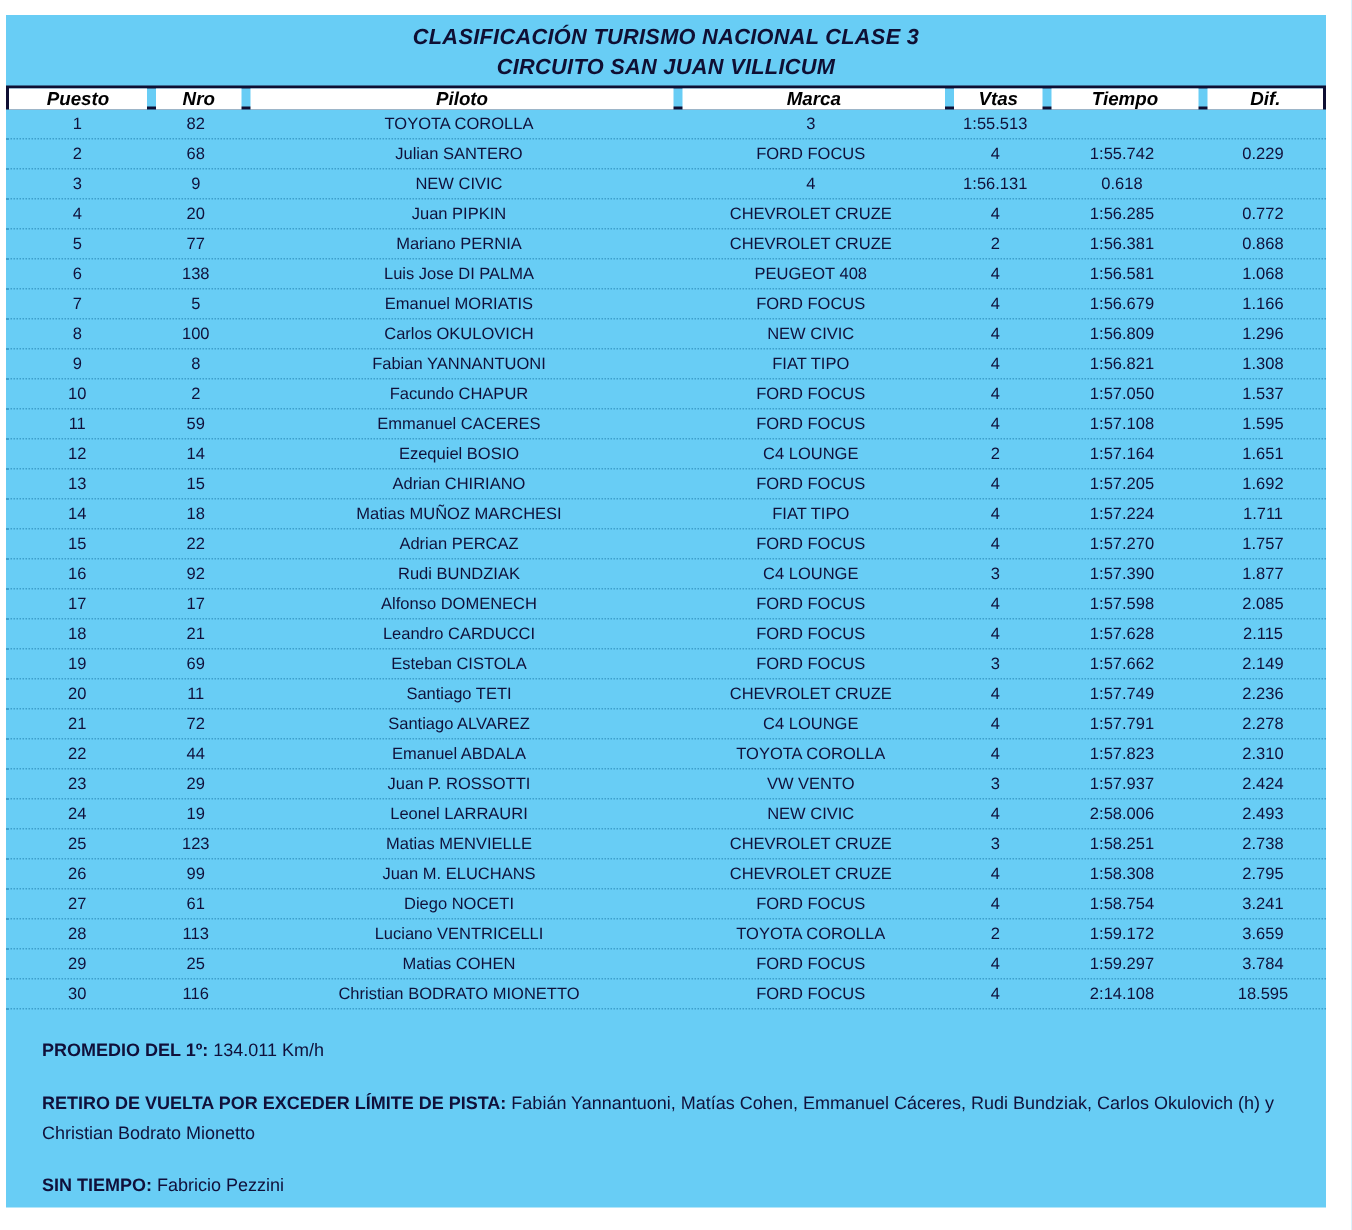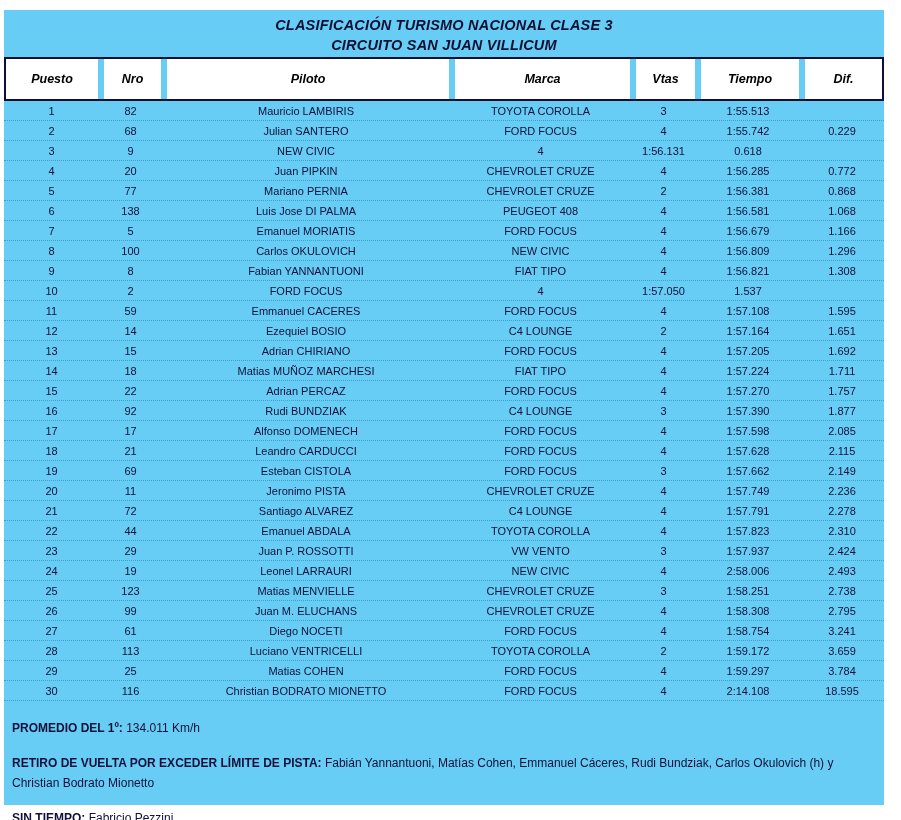--- a/index.html
+++ b/index.html
@@ -28,21 +28,21 @@
 
   
   .grid {
     display: grid;
     grid-template-columns: 95px 63px 288px 181px 65px 104px 1fr;
   }
 
   
   .header-strip {
     border: 2px solid var(--dark, #0F0F33);
-    height: 44px;
+    height: 16px;
     background: var(--panel-blue, #68CDF5);
   }
   .header-cell {
     background: #ffffff;
     margin: 0 3px;
     display: flex;
     align-items: center;
     justify-content: center;
     font-weight: bold;
     font-style: italic;
@@ -62,21 +62,21 @@
   .row > span {
     display: flex;
     align-items: center;
     justify-content: center;
     overflow: hidden;
     white-space: nowrap;
   }
 
   
   .footer {
-    padding: 17px 22px 0 8px;
+    padding: 17px 22px 0 24px;
     color: var(--text, #10103A);
     font-size: 12px;
   }
   .footer p { margin-bottom: 15px; line-height: 20px; }
   .footer .lbl { font-weight: bold; }
 </style>
 </head>
 <body>
 
 <div class="panel">
@@ -93,21 +93,20 @@
     <div class="header-cell">Marca</div>
     <div class="header-cell">Vtas</div>
     <div class="header-cell">Tiempo</div>
     <div class="header-cell last">Dif.</div>
   </div>
 
   <div id="table-body">
     <div class="row grid">
       <span>1</span>
       <span>82</span>
-      <span>Mauricio LAMBIRIS</span>
       <span>TOYOTA COROLLA</span>
       <span>3</span>
       <span>1:55.513</span>
       <span></span>
     </div>
 
     <div class="row grid">
       <span>2</span>
       <span>68</span>
       <span>Julian SANTERO</span>
@@ -182,20 +181,21 @@
       <span>Fabian YANNANTUONI</span>
       <span>FIAT TIPO</span>
       <span>4</span>
       <span>1:56.821</span>
       <span>1.308</span>
     </div>
 
     <div class="row grid">
       <span>10</span>
       <span>2</span>
+      <span>Facundo CHAPUR</span>
       <span>FORD FOCUS</span>
       <span>4</span>
       <span>1:57.050</span>
       <span>1.537</span>
     </div>
 
     <div class="row grid">
       <span>11</span>
       <span>59</span>
       <span>Emmanuel CACERES</span>
@@ -281,21 +281,21 @@
       <span>Esteban CISTOLA</span>
       <span>FORD FOCUS</span>
       <span>3</span>
       <span>1:57.662</span>
       <span>2.149</span>
     </div>
 
     <div class="row grid">
       <span>20</span>
       <span>11</span>
-      <span>Jeronimo PISTA</span>
+      <span>Santiago TETI</span>
       <span>CHEVROLET CRUZE</span>
       <span>4</span>
       <span>1:57.749</span>
       <span>2.236</span>
     </div>
 
     <div class="row grid">
       <span>21</span>
       <span>72</span>
       <span>Santiago ALVAREZ</span>

